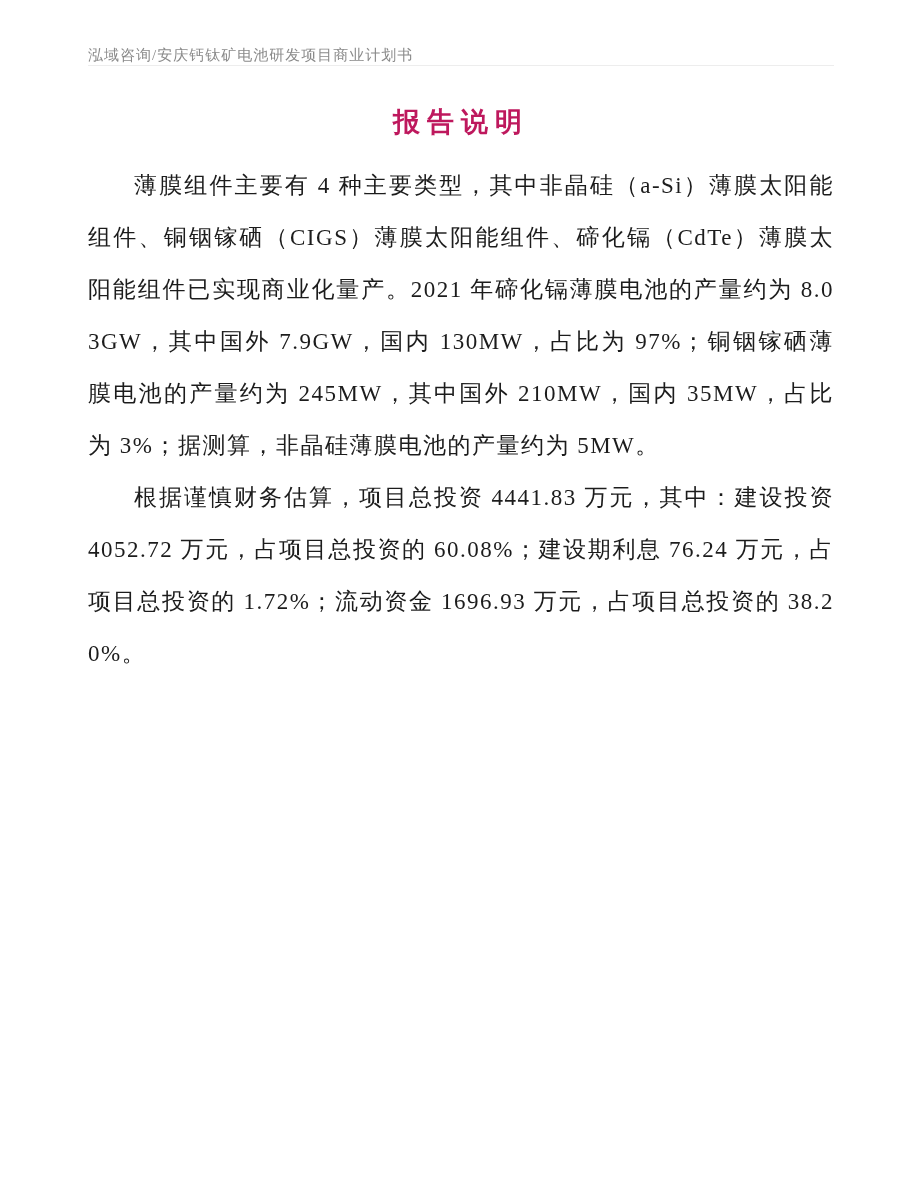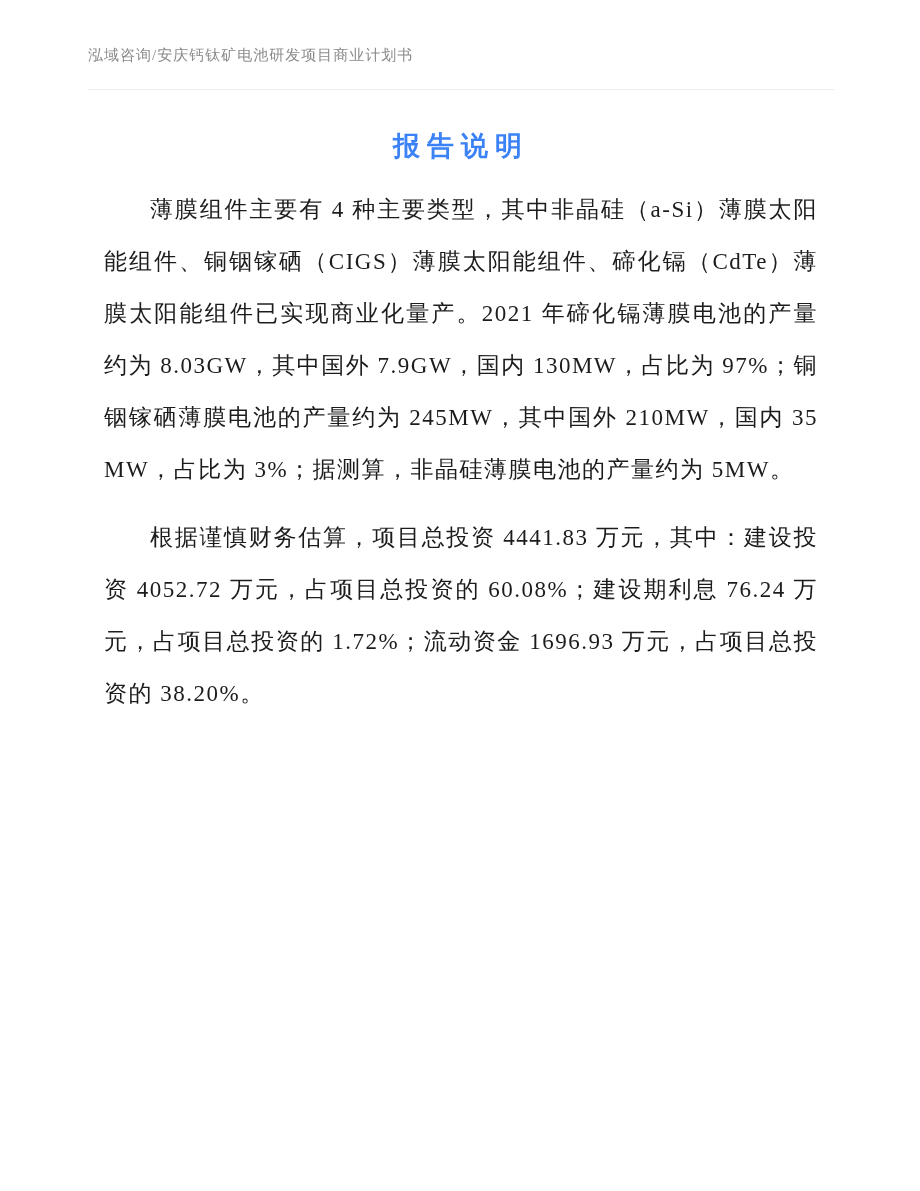--- a/index.html
+++ b/index.html
@@ -14,36 +14,36 @@
     background: #ffffff;
     overflow: hidden;
     font-family: "Liberation Serif", "DejaVu Serif", serif;
     box-sizing: border-box;
     padding: 46px 86px 40px 88px;
   }
   .doc-header {
     font-size: 15px;
     color: #8a8a8a;
     letter-spacing: 1px;
-    padding-bottom: 24px;
+    padding-bottom: 0;
     border-bottom: 1px solid #ededed;
     font-family: "Liberation Serif", "DejaVu Serif", serif;
   }
   .doc-title {
     text-align: center;
     font-size: 27px;
     font-weight: bold;
-    color: #3b82f6;
+    color: #be185d;
     letter-spacing: 7px;
     margin-top: 38px;
     margin-bottom: 20px;
     font-family: "Liberation Serif", "DejaVu Serif", serif;
   }
   .doc-body p {
-    margin: 16px;
+    margin: 0;
     font-size: 23px;
     color: #1c1c1c;
     line-height: 52px;
     letter-spacing: 1.5px;
     text-align: justify;
     text-justify: inter-ideograph;
     text-indent: 2em;
     word-break: break-all;
   }
 </style>

